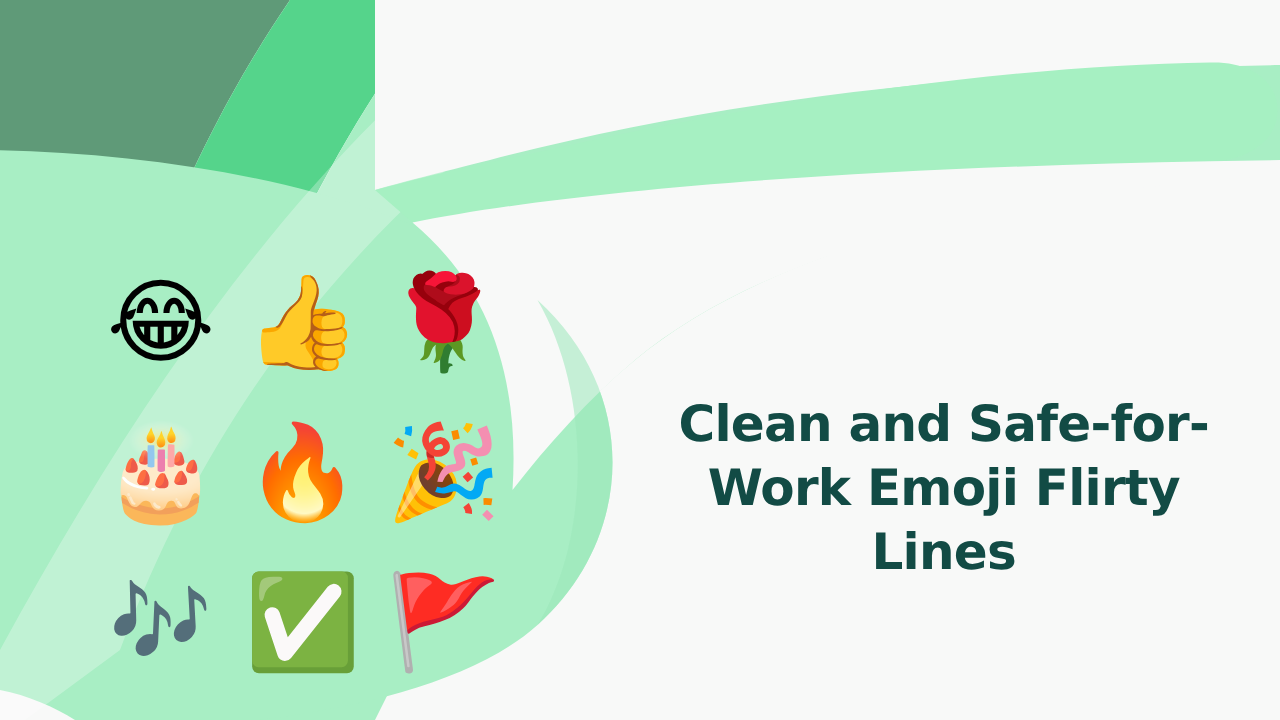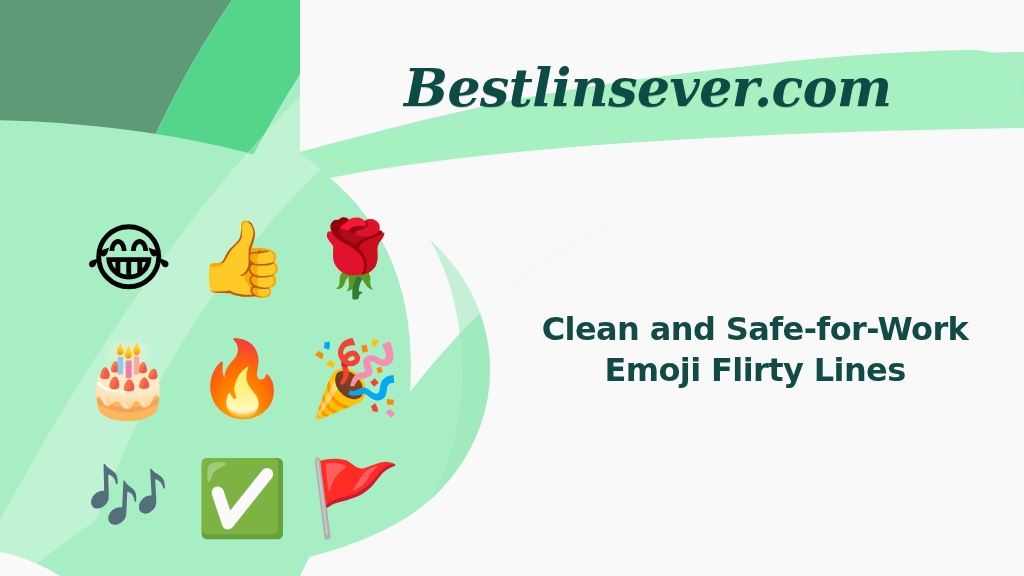--- a/index.html
+++ b/index.html
@@ -73,21 +73,21 @@
 
   
   .headline {
     position: absolute;
     left: 520px;
     top: 288px;
     width: 470px;
     text-align: center;
     font-family: "DejaVu Sans", "Liberation Sans", sans-serif;
     font-weight: 700;
-    font-size: 32px;
+    font-size: 40px;
     line-height: 1.28;
     letter-spacing: -0.6px;
     color: #124b45;
   }
 </style>
 </head>
 <body>
 
 <div class="canvas">
 
@@ -119,21 +119,20 @@
              C1002,49 1022,66 1022,88 C1022,110 1002,128 968,129
              C700,134 470,150 330,178 Z" fill="#a6f0c2"></path>
 
     <path d="M330,178 C470,150 700,134 968,129 L1024,128 L1024,140
              C760,158 600,212 508,288 C470,320 438,356 410,392
              C416,300 390,228 330,178 Z" fill="#f8f9f8"></path>
 
     <path d="M430,240 C512,314 508,430 430,500 C472,432 474,316 430,240 Z" fill="#9ae8b9" opacity="0.55"></path>
   </svg>
 
-  <div class="site-title">Bestlinsever.com</div>
 
   <div class="emoji-grid">
     <div class="emoji-cell">😂</div>
     <div class="emoji-cell">👍</div>
     <div class="emoji-cell">🌹</div>
 
     <div class="emoji-cell">🎂</div>
     <div class="emoji-cell">🔥</div>
     <div class="emoji-cell">🎉</div>
 

